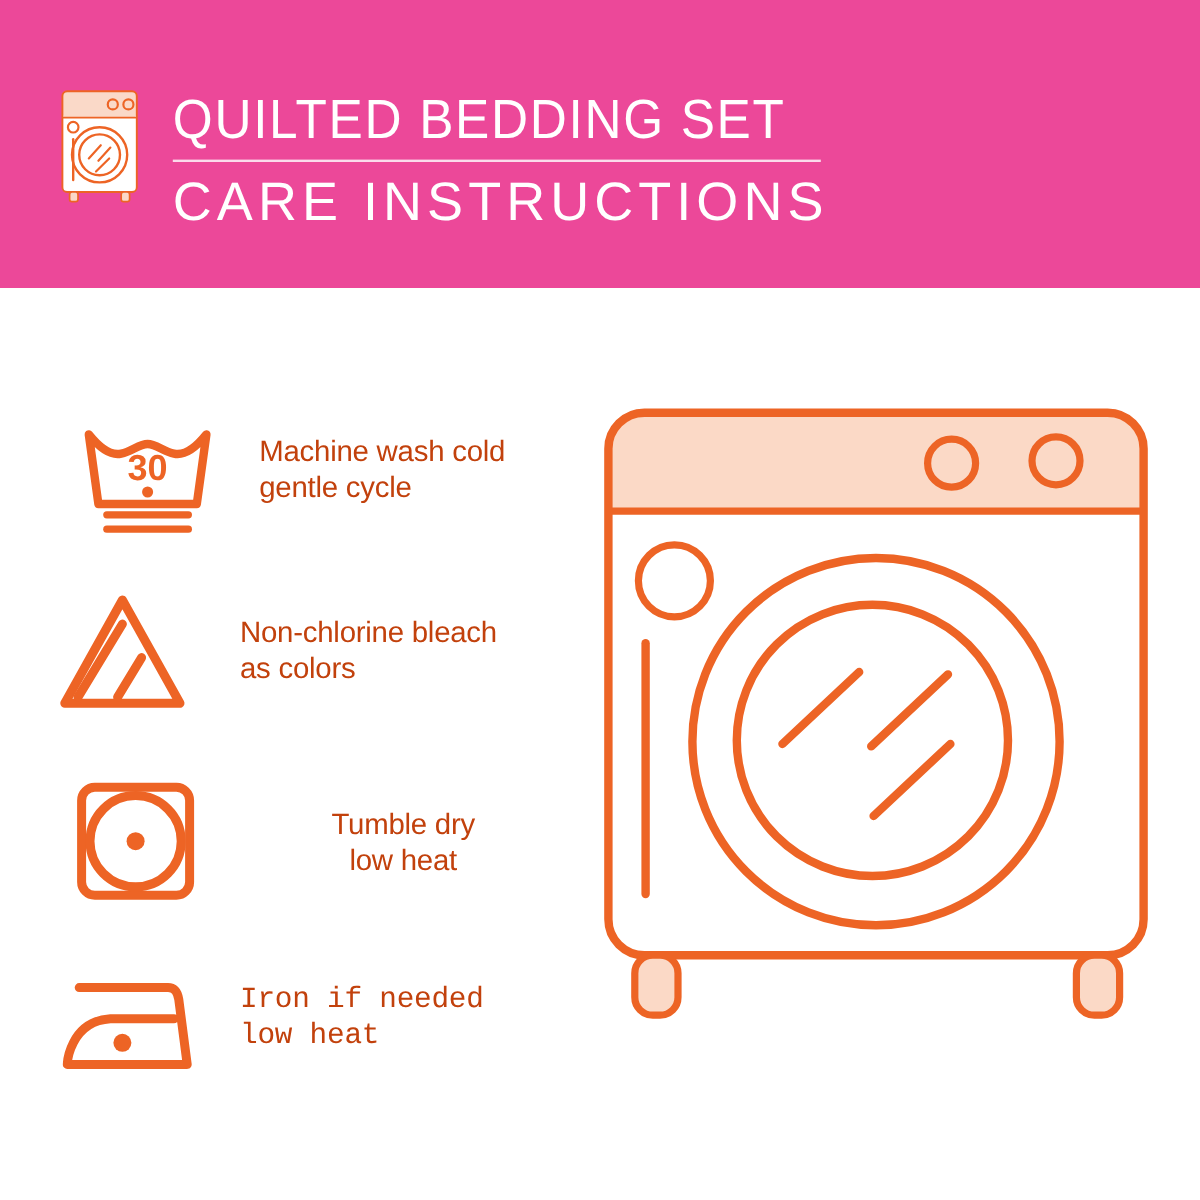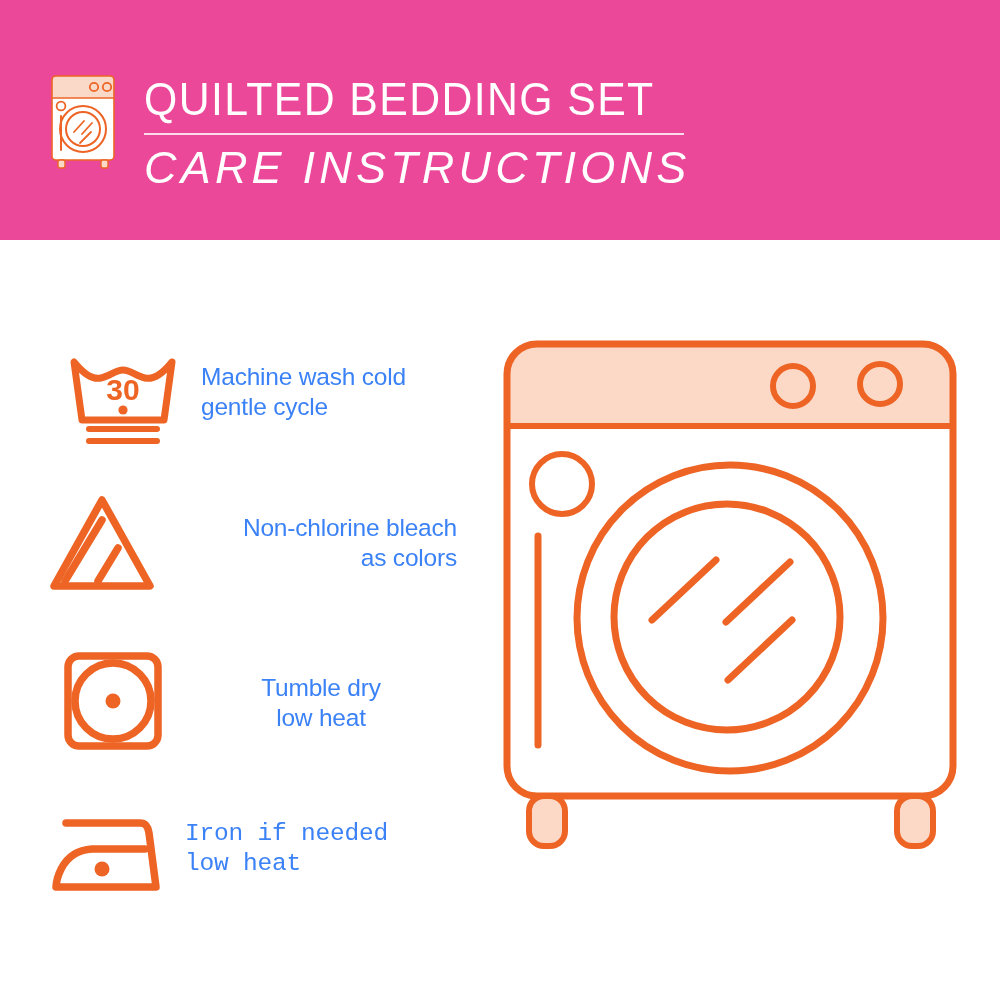--- a/index.html
+++ b/index.html
@@ -63,21 +63,20 @@
   }
 
   .title-sub {
     font-family: "Liberation Sans", sans-serif;
     font-size: 45px;
     line-height: 50px;
     font-weight: 400;
     color: #FFFFFF;
     letter-spacing: 4.2px;
     white-space: nowrap;
-    font-style: italic;
   }
 
   
   .care-list {
     position: absolute;
     left: 0;
     top: 240px;
     width: 480px;
   }
 
@@ -91,40 +90,40 @@
   .care-row .sym {
     position: absolute;
     left: 52px;
     top: 0;
     width: 110px;
     height: 105px;
   }
 
   .care-row .txt {
     position: absolute;
-    left: 185px;
+    left: 200px;
     top: 0;
     width: 272px;
     font-size: 24.5px;
     line-height: 30px;
-    color: #3b82f6;
+    color: #c2410c;
     font-weight: 500;
     letter-spacing: -0.2px;
   }
 
   .care-row .txt span { display: block; }
 
   
   #row-wash   { top: 108px; margin-left: 16px; }
   #row-bleach { top: 248px; }
   #row-dry    { top: 405px; text-align: center; }
   #row-iron   { top: 555px; font-family: Liberation Mono, monospace; }
 
   #row-wash .txt   { top: 14px; }
-  #row-bleach .txt { top: 25px; text-align: right; }
+  #row-bleach .txt { top: 25px; }
   #row-dry .txt    { top: 28px; }
   #row-iron .txt   { top: 24px; }
 
   #row-bleach .sym { left: 50px; top: 6px; }
   #row-dry .sym    { left: 58px; top: 6px; }
   #row-iron .sym   { left: 52px; top: 14px; }
 
   
   .machine {
     position: absolute;

